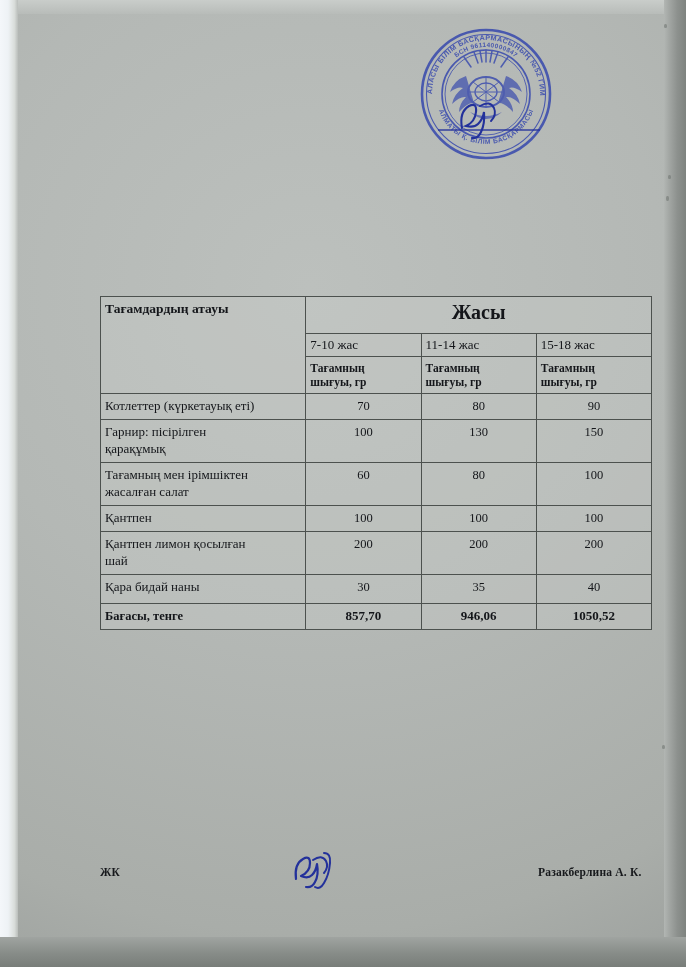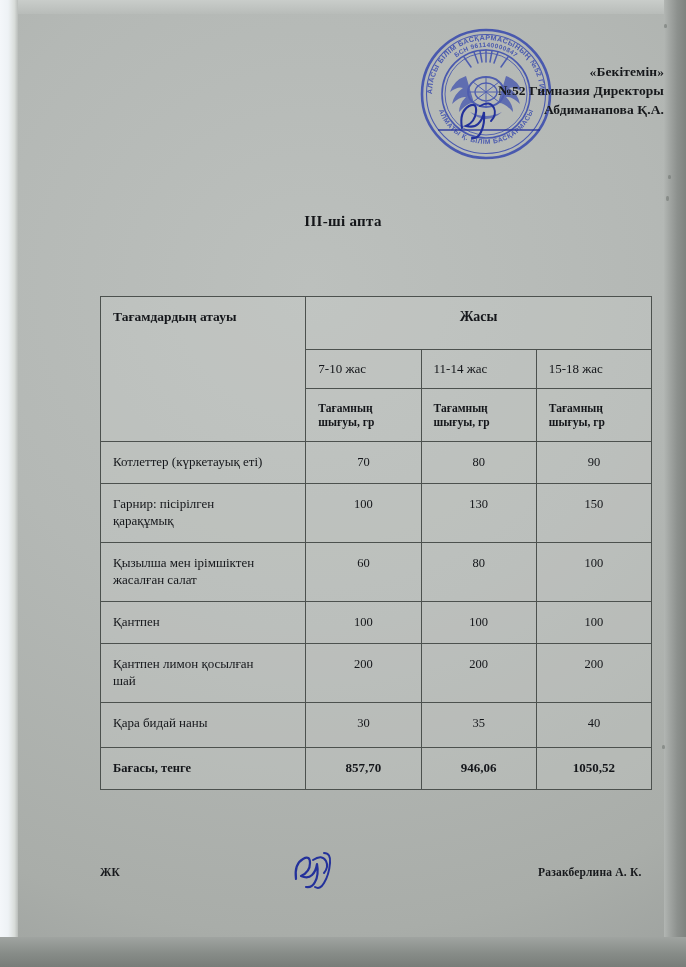--- a/index.html
+++ b/index.html
@@ -122,35 +122,35 @@
     left: 100px;
     top: 296px;
     width: 552px;
     border-collapse: collapse;
     table-layout: fixed;
     color: #14161a;
     background: rgba(205,209,206,0.30);
   }
   #tbl td, #tbl th {
     border: 1px solid #4c514e;
-    padding: 12px;
+    padding: 4px;
     vertical-align: top;
   }
   #tbl .namecol   { width: 205px; }
   #tbl .agecol    { width: 115px; }
 
   .hdr-name {
     font-size: 13.5px;
     font-weight: bold;
     padding: 8px 6px 8px 8px;
     vertical-align: middle;
     line-height: 16px;
   }
   .hdr-age-group {
-    font-size: 14px;
+    font-size: 20px;
     font-weight: bold;
     text-align: center;
     height: 28px;
     vertical-align: middle;
     padding-bottom: 2px;
   }
   .hdr-age-label {
     font-size: 13px;
     font-weight: normal;
     padding: 2px 0 1px 5px;
@@ -272,27 +272,21 @@
       </g>
     </svg>
   </div>
 
   <svg id="dir-sign" viewBox="0 0 120 58">
     <path d="M2 44 L104 44" stroke="#23319b" stroke-width="1.5" fill="none" opacity=".9"></path>
     <path d="M26 42 q-3 -16 7 -22 q8 -4 7 6 q-1 10 -10 14 q8 2 12 -2 q5 -5 6 -12 q1 12 -3 20 q-3 7 -9 6" stroke="#23319b" stroke-width="2.1" fill="none" stroke-linecap="round"></path>
     <path d="M44 20 q10 -6 14 2 q3 7 -3 13" stroke="#23319b" stroke-width="1.9" fill="none" stroke-linecap="round"></path>
   </svg>
 
-  <div id="approve">
-    <div class="ln">«Бекітемін»</div>
-    <div class="ln">№52 Гимназия Директоры</div>
-    <div class="ln">Абдиманапова Қ.А.</div>
-  </div>
-
-  <div id="title-week">III-ші апта</div>
+
 
   <table id="tbl">
     <colgroup>
       <col class="namecol">
         <col class="agecol">
         <col class="agecol">
         <col class="agecol">
     </colgroup>
     <thead>
       <tr>
@@ -335,21 +329,21 @@
           <div>Гарнир: пісірілген</div>
           <div>қарақұмық</div>
         </td>
         <td class="val">100</td>
         <td class="val">130</td>
         <td class="val">150</td>
       </tr>
 
       <tr>
         <td class="dish h2">
-          <div>Қызылша мен ірімшіктен</div>
+          <div>Тағамның мен ірімшіктен</div>
           <div>жасалған салат</div>
         </td>
         <td class="val">60</td>
         <td class="val">80</td>
         <td class="val">100</td>
       </tr>
 
       <tr>
         <td class="dish h1">
           <span>Қантпен</span>

